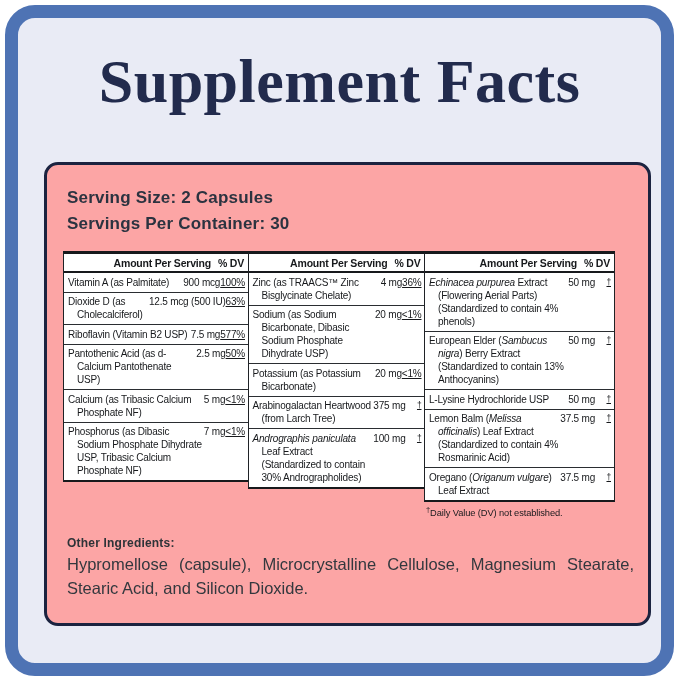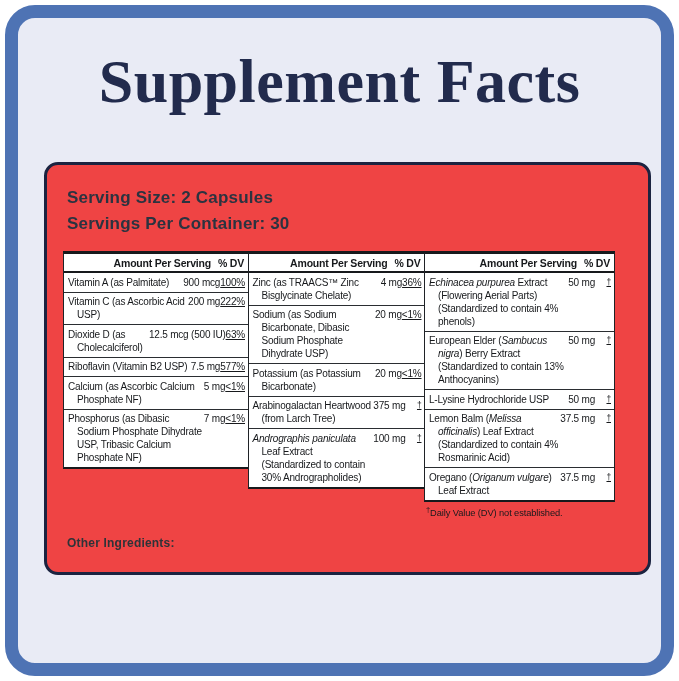--- a/index.html
+++ b/index.html
@@ -28,21 +28,21 @@
     font-size: 62px;
     line-height: 1.2;
     text-align: center;
     margin: 26px 0 0 0;
     letter-spacing: 0.5px;
   }
   .panel {
     box-sizing: border-box;
     width: 607px;
     margin: 44px 0 0 26px;
-    background: #ef4444;
+    background: #fca5a5;
     border: 3.5px solid #1b2340;
     border-radius: 14px;
     padding: 20px 14px 22px 16px;
   }
   .serving {
     color: #2b3340;
     font-weight: bold;
     font-size: 17px;
     line-height: 1.5;
     letter-spacing: 0.2px;
@@ -134,36 +134,36 @@
             <div class="thead">
               <span>Amount Per Serving</span>
               <span>% DV</span>
             </div>
             <div class="trow">
               <div class="name"><span>Vitamin A (as Palmitate)</span></div>
               <div class="amt">900 mcg</div>
               <div class="dv">100%</div>
             </div>
             <div class="trow">
-              <div class="name"><span>Vitamin C (as Ascorbic Acid USP)</span></div>
-              <div class="amt">200 mg</div>
-              <div class="dv">222%</div>
-            </div>
-            <div class="trow">
               <div class="name"><span>Dioxide D (as Cholecalciferol)</span></div>
               <div class="amt">12.5 mcg (500 IU)</div>
               <div class="dv">63%</div>
             </div>
             <div class="trow">
               <div class="name"><span>Riboflavin (Vitamin B2 USP)</span></div>
               <div class="amt">7.5 mg</div>
               <div class="dv">577%</div>
             </div>
             <div class="trow">
-              <div class="name"><span>Calcium (as Ascorbic Calcium Phosphate NF)</span></div>
+              <div class="name"><span>Pantothenic Acid (as d-Calcium Pantothenate USP)</span></div>
+              <div class="amt">2.5 mg</div>
+              <div class="dv">50%</div>
+            </div>
+            <div class="trow">
+              <div class="name"><span>Calcium (as Tribasic Calcium Phosphate NF)</span></div>
               <div class="amt">5 mg</div>
               <div class="dv">&lt;1%</div>
             </div>
             <div class="trow">
               <div class="name"><span>Phosphorus (as Dibasic Sodium Phosphate Dihydrate USP, Tribasic Calcium Phosphate NF)</span></div>
               <div class="amt">7 mg</div>
               <div class="dv">&lt;1%</div>
             </div>
           </div>
         </div>
@@ -231,16 +231,17 @@
               <div class="amt">37.5 mg</div>
               <div class="dv dagger">†</div>
             </div>
           </div>
           <div class="footnote"><sup>†</sup>Daily Value (DV) not established.</div>
         </div>
       </div>
 
     <div class="other">
       <div class="other-label">Other Ingredients:</div>
+      <div class="other-text">Hypromellose (capsule), Microcrystalline Cellulose, Magnesium Stearate, Stearic Acid, and Silicon Dioxide.</div>
     </div>
 
   </div>
 </div>
 
 </body></html>

